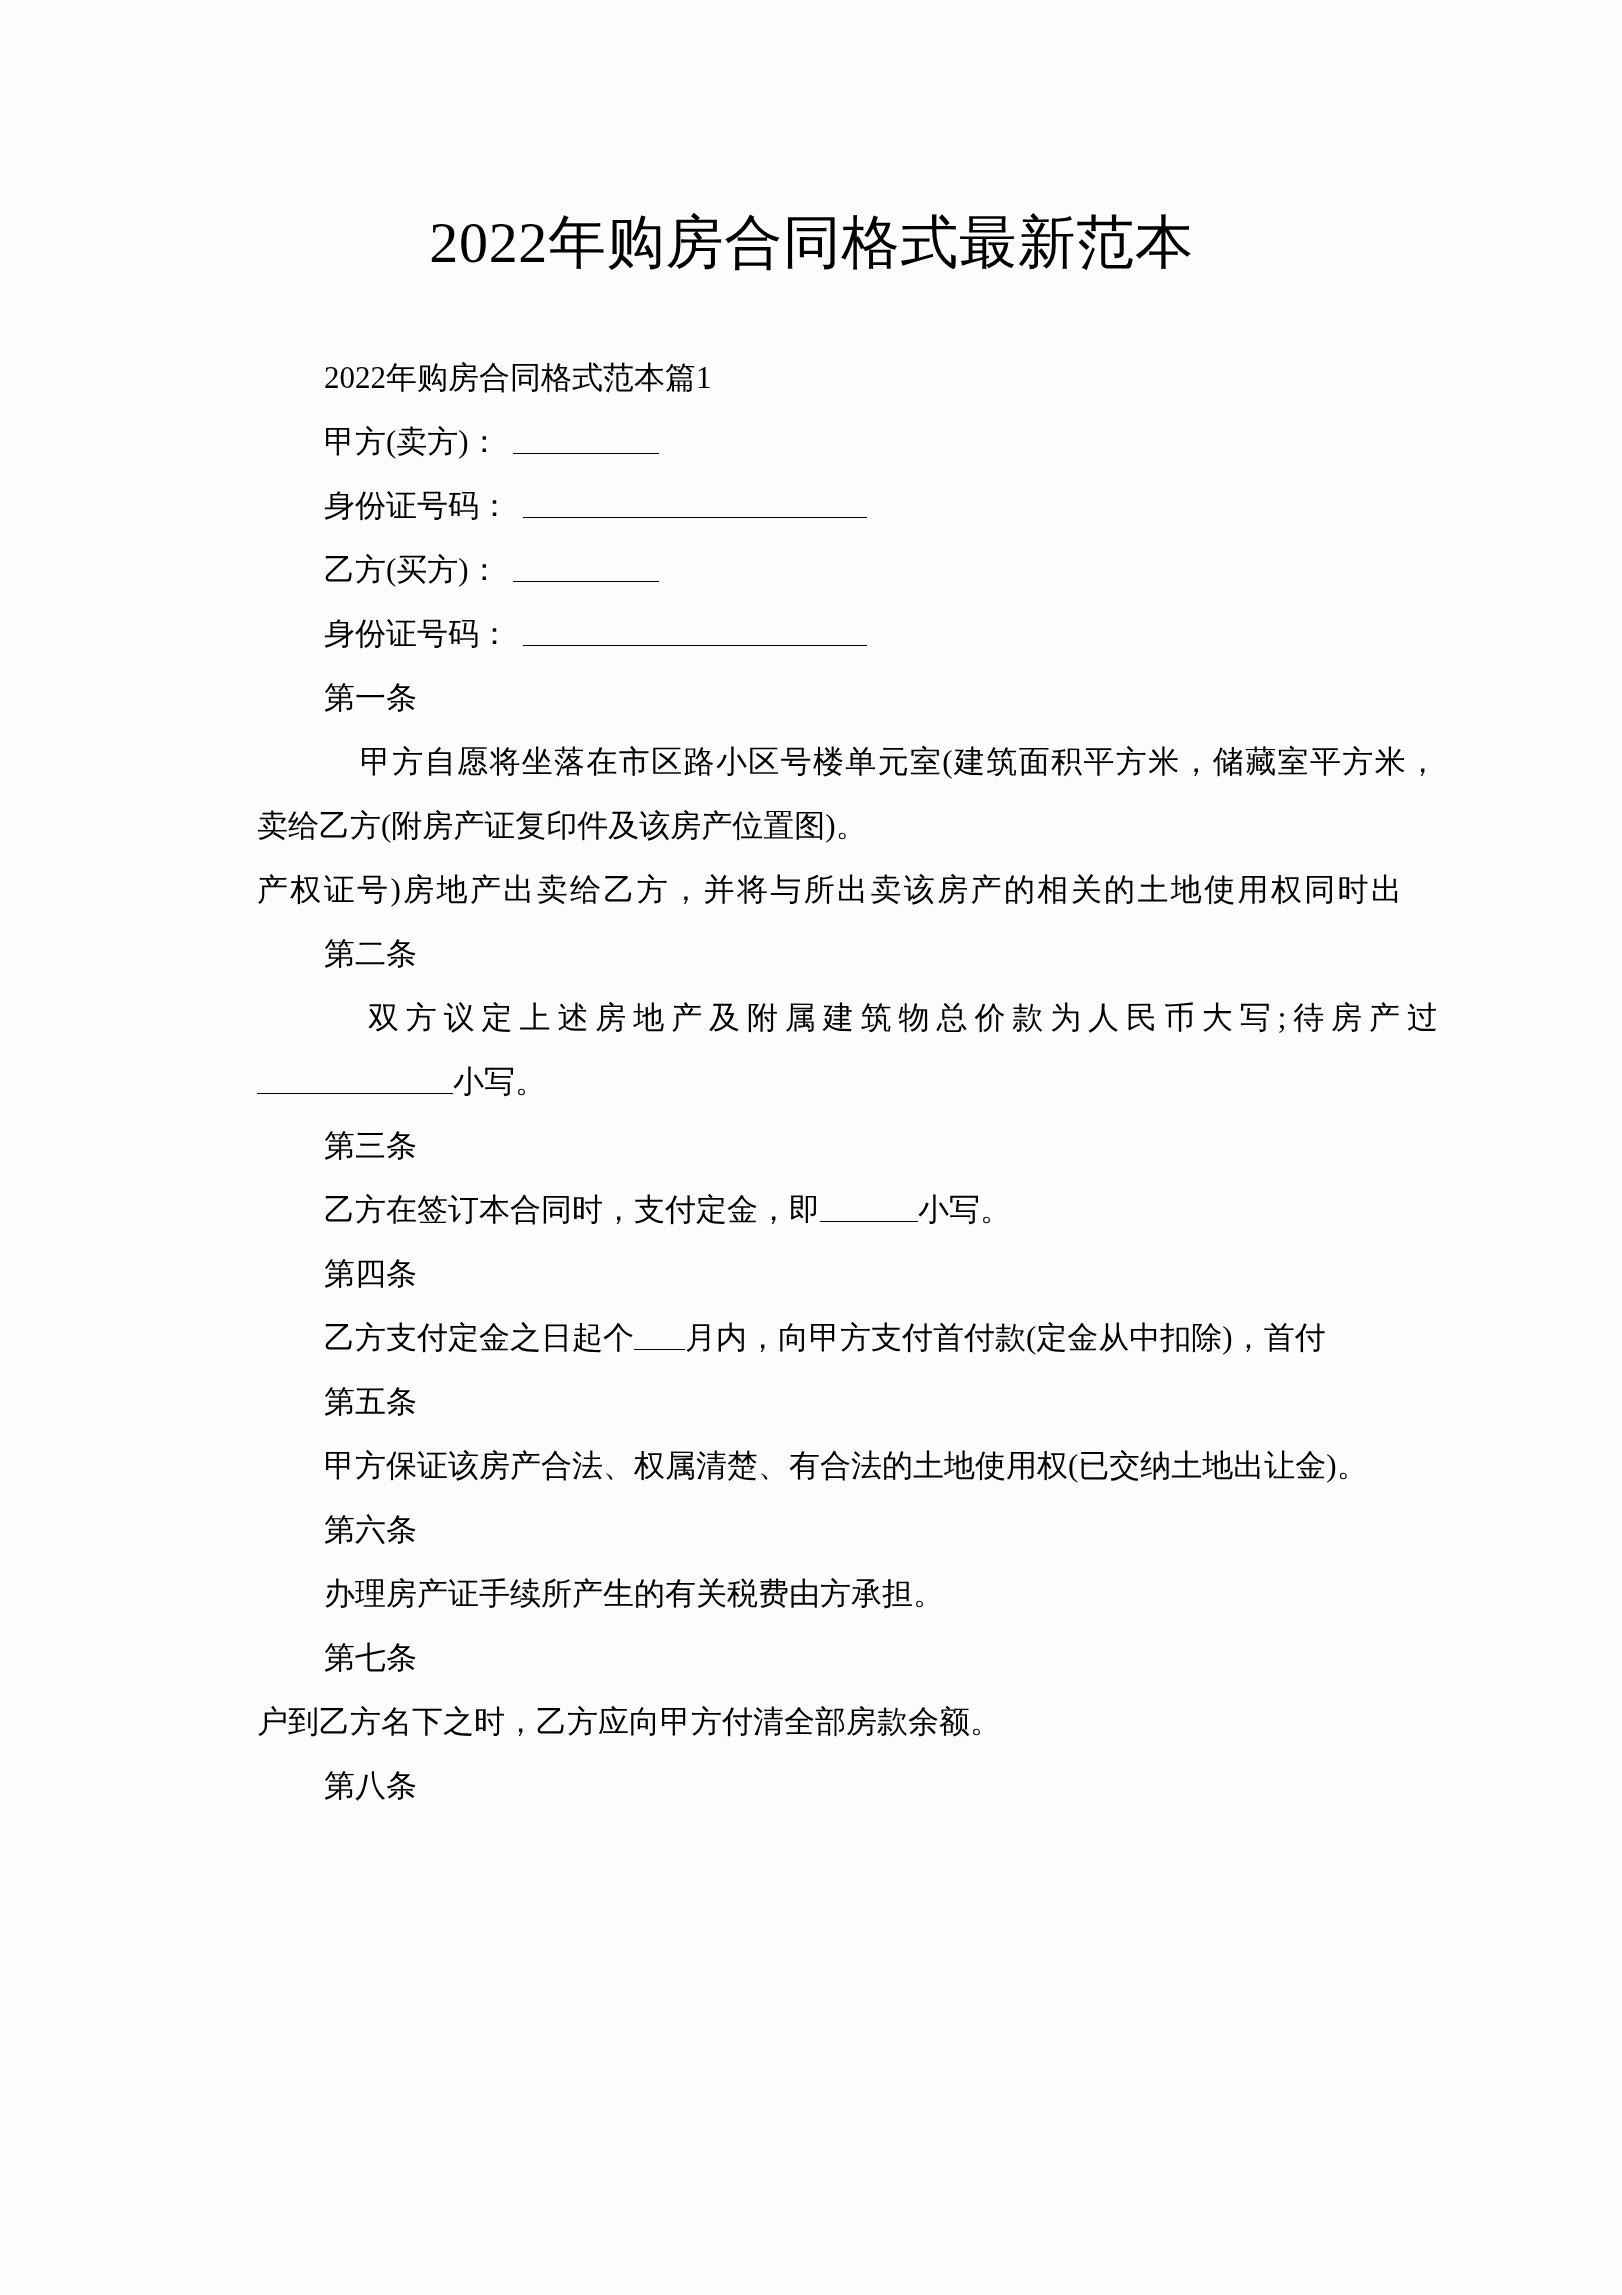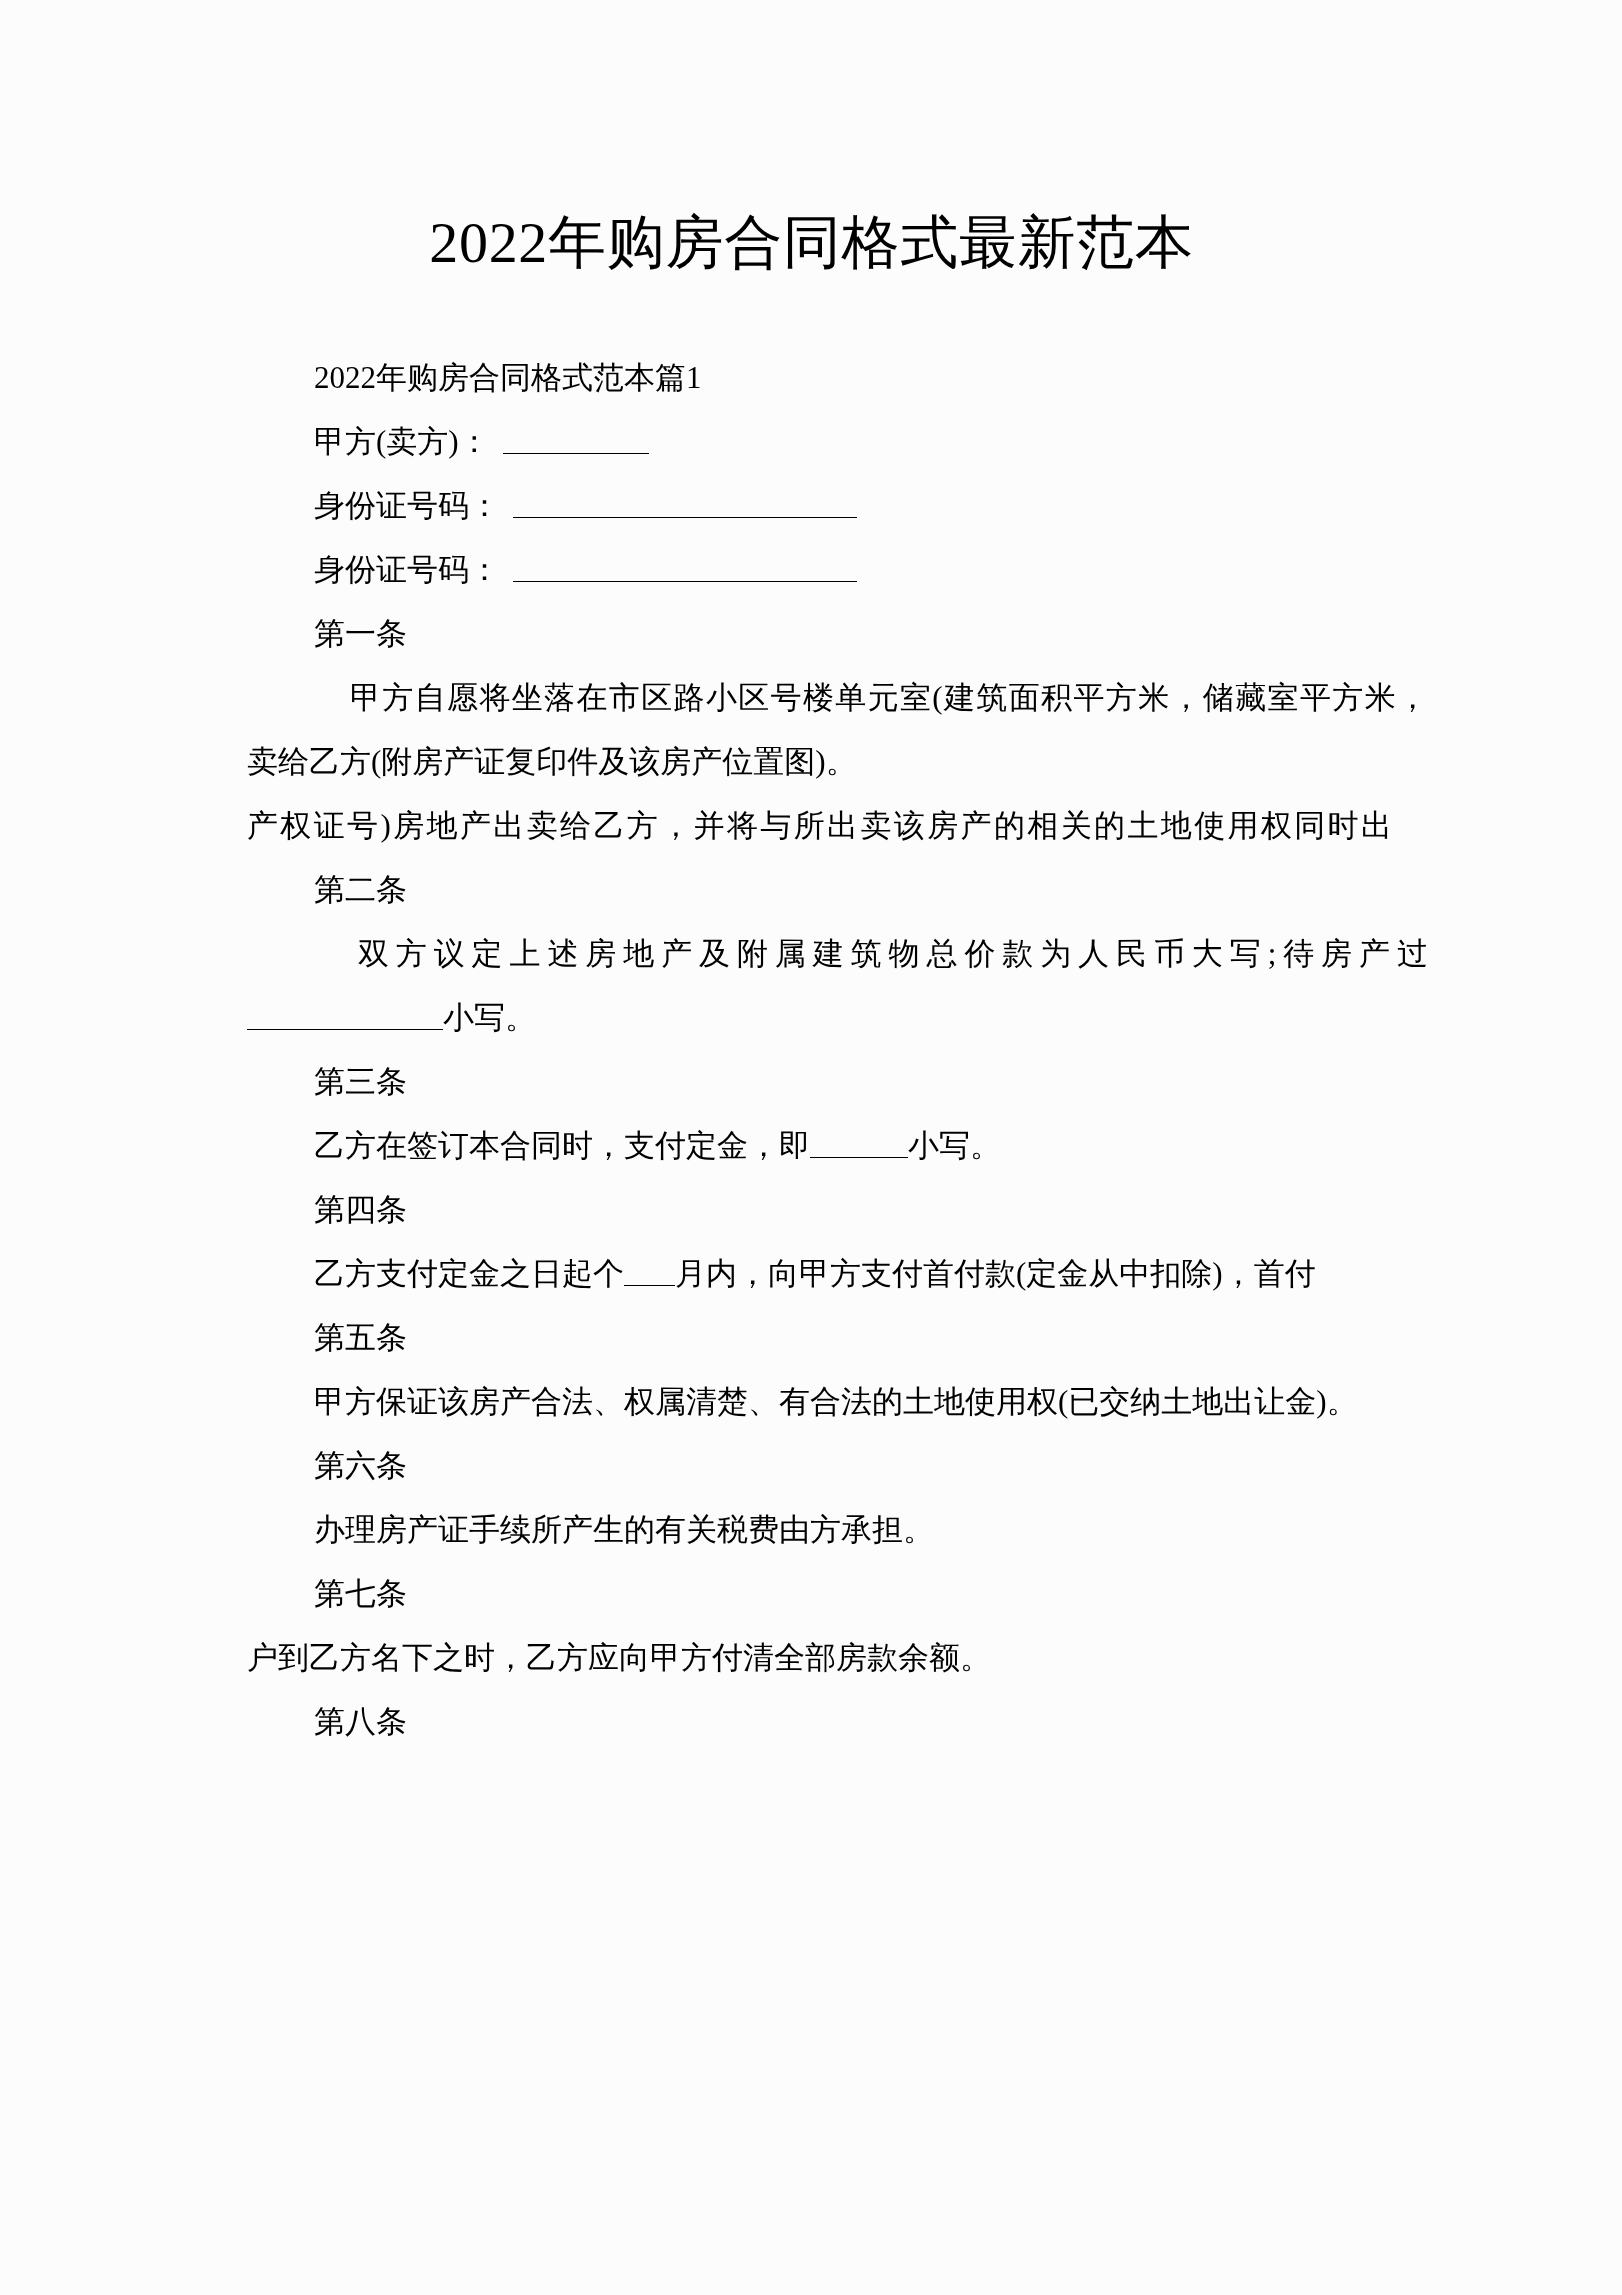--- a/index.html
+++ b/index.html
@@ -30,21 +30,21 @@
       top: 200px;
       height: 85px;
       line-height: 85px;
       text-align: center;
       font-size: 58px;
       letter-spacing: 0.7px;
       white-space: nowrap;
     }
     .body {
       position: absolute;
-      left: 247px;
+      left: 257px;
       top: 346px;
       width: 1145px;
     }
     .line {
       height: 64px;
       line-height: 64px;
       font-size: 31px;
       white-space: nowrap;
     }
     .indent { padding-left: 67px; }
@@ -85,20 +85,23 @@
     <div class="line indent">2022年购房合同格式范本篇1</div>
 
     <div class="line indent">
       <span>甲方(卖方)：</span><span class="blank b-short"></span>
     </div>
 
     <div class="line indent">
       <span>身份证号码：</span><span class="blank b-long"></span>
     </div>
 
+    <div class="line indent">
+      <span>乙方(买方)：</span><span class="blank b-short"></span>
+    </div>
 
     <div class="line indent">
       <span>身份证号码：</span><span class="blank b-long"></span>
     </div>
 
 
     <div class="line indent">第一条</div>
     <div class="line justify-indent">甲方自愿将坐落在市区路小区号楼单元室(建筑面积平方米，储藏室平方米，</div>
     <div class="line">卖给乙方(附房产证复印件及该房产位置图)。</div>
     <div class="line justify">产权证号)房地产出卖给乙方，并将与所出卖该房产的相关的土地使用权同时出</div>

